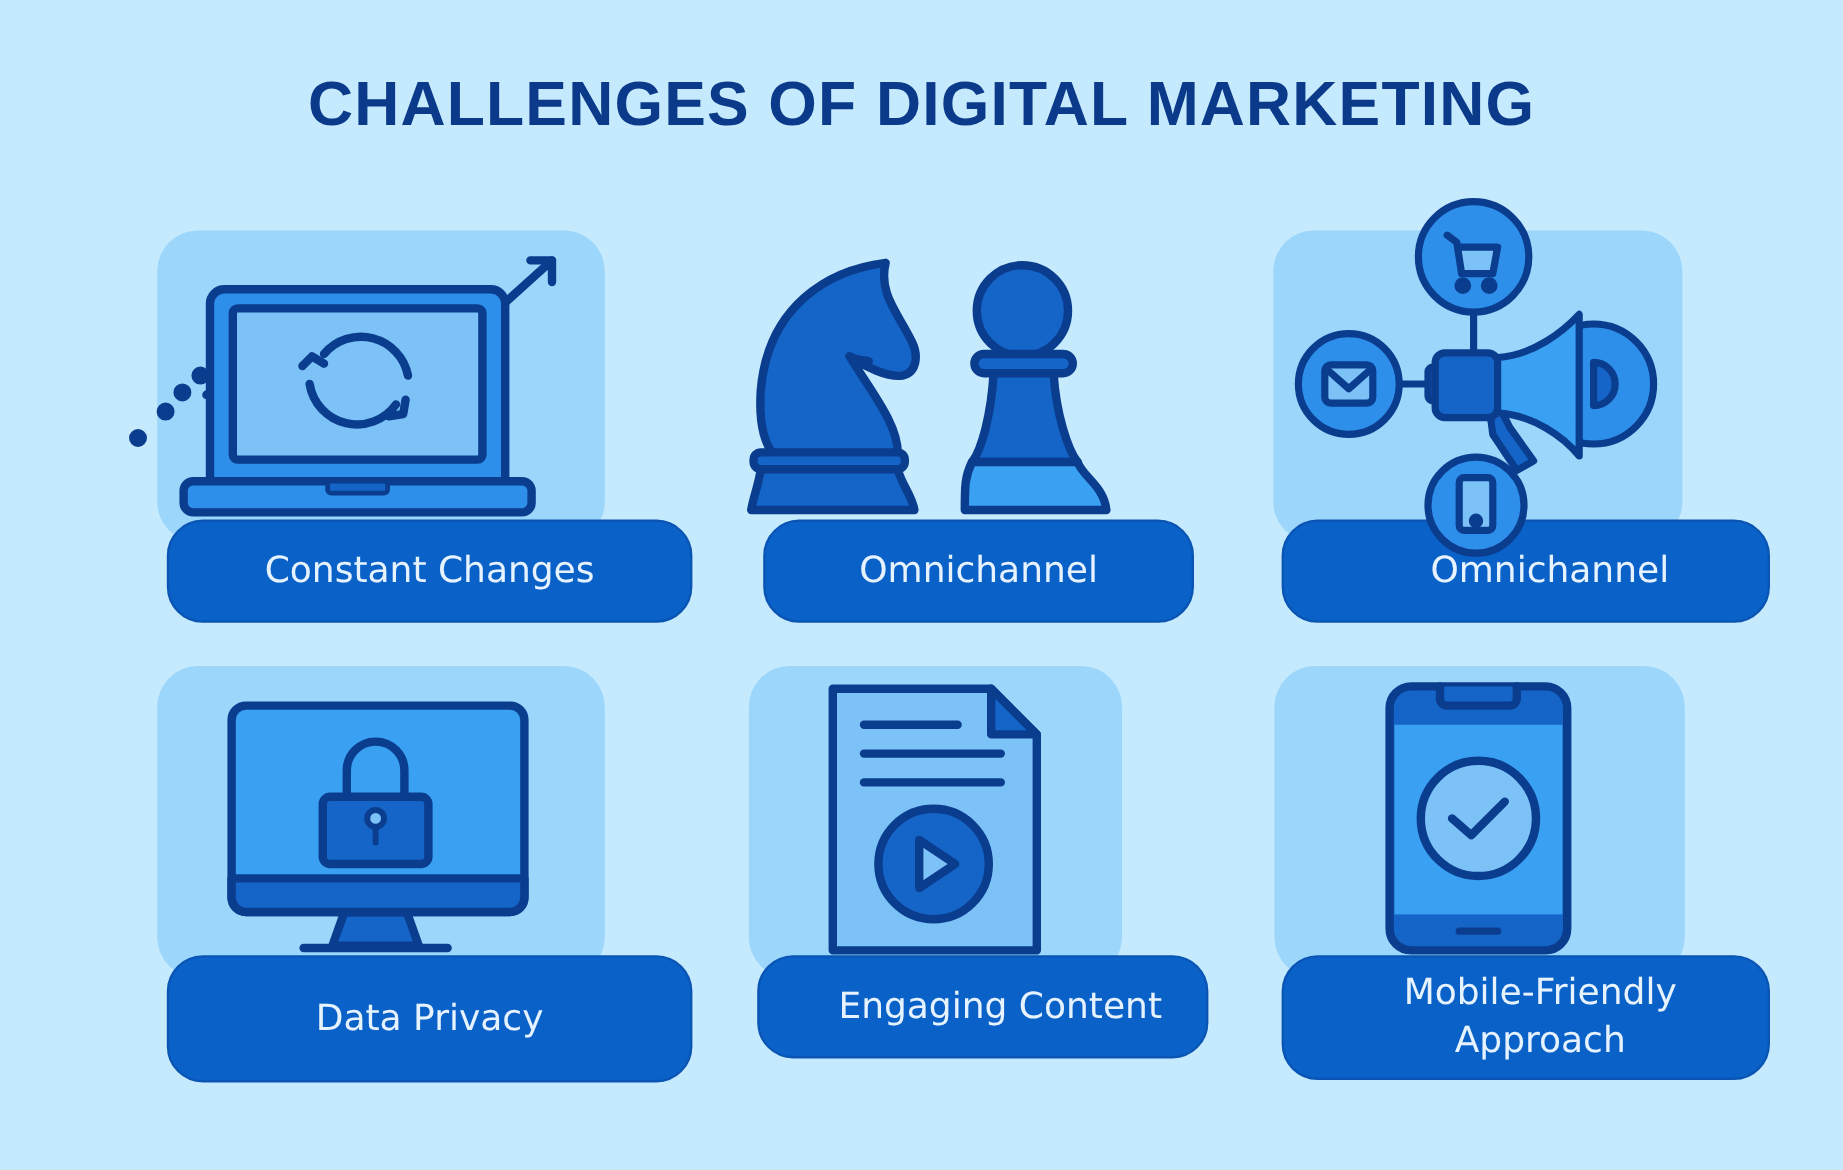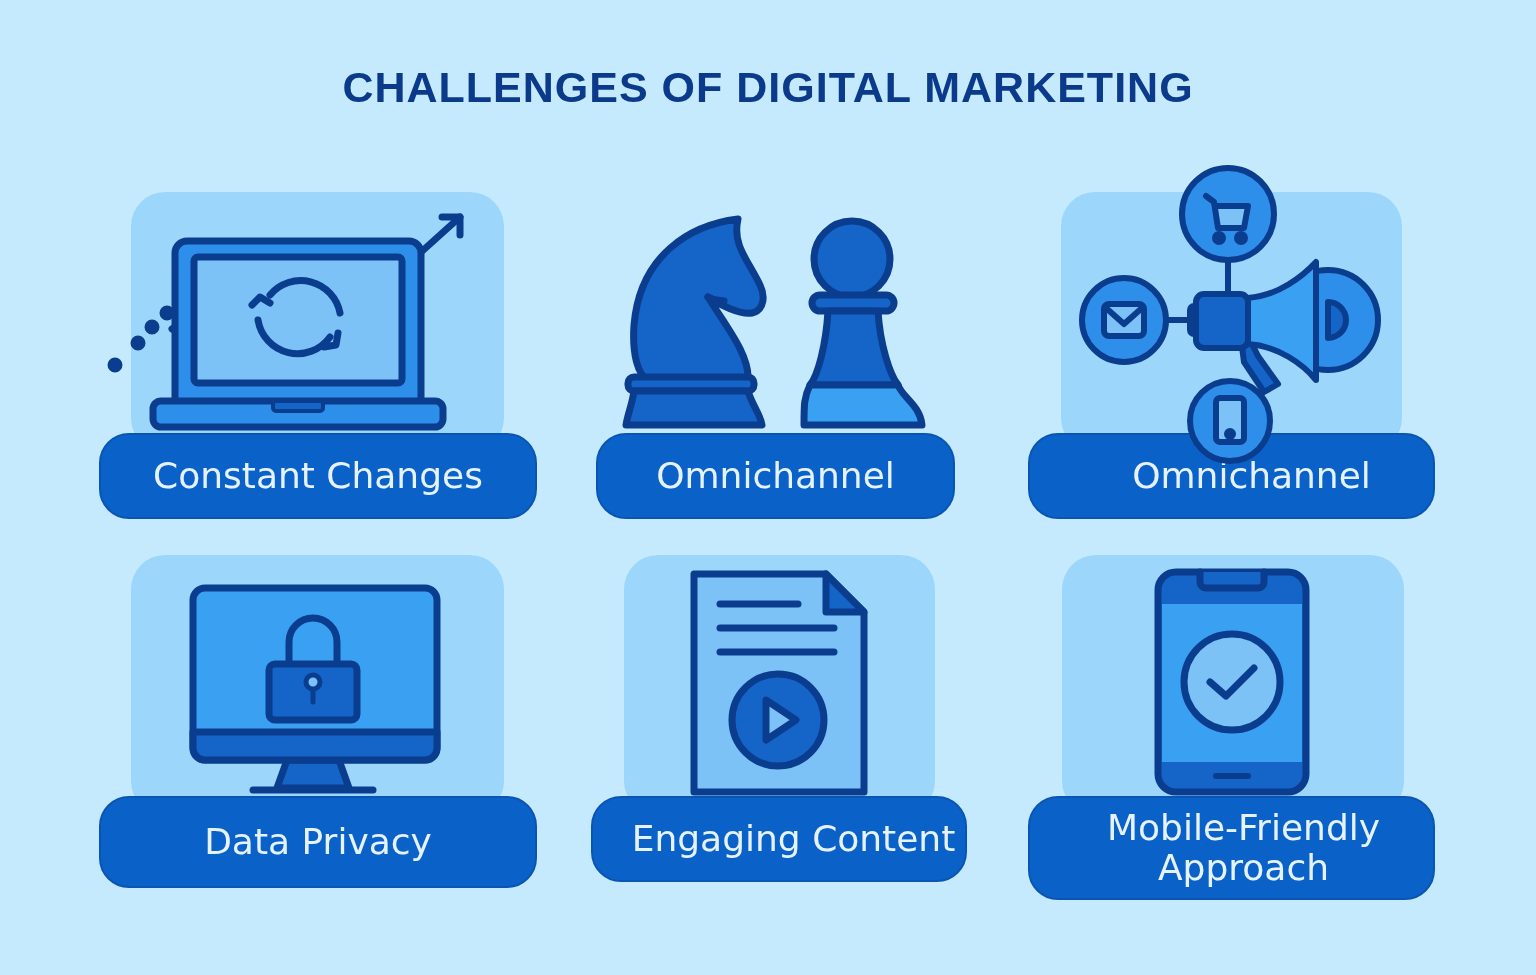--- a/index.html
+++ b/index.html
@@ -5,31 +5,32 @@
   html, body { margin:0; padding:0; }
   body {
     width:1536px; height:975px; overflow:hidden;
     background:#C6EAFD;
     font-family:"DejaVu Sans", "Liberation Sans", sans-serif;
     position:relative;
   }
   .title {
     position:absolute; left:0; top:52px; width:1536px; text-align:center;
     font-family:"Liberation Sans", sans-serif; font-weight:bold;
-    font-size:43px; letter-spacing:1px; color:#0B3A8A; line-height:70px;
+    font-size:52px; letter-spacing:1px; color:#0B3A8A; line-height:70px;
   }
   .panel {
     position:absolute; background:#9DD6FB; border-radius:34px;
   }
   .pill {
     position:absolute; background:#0A62C8; border-radius:30px;
     border:2px solid #0A55B4;
     color:#E6F3FF; display:flex; align-items:center; justify-content:center;
-    text-align:center; font-size:36px; line-height:40px;
+    text-align:center; font-size:30px; line-height:40px;
     box-sizing:border-box;
+    margin-left:40px;
   }
   .icon { position:absolute; }
   .icon svg { width:100%; height:100%; display:block; overflow:visible; }
 </style>
 </head>
 <body>
 
 <div class="title">CHALLENGES OF DIGITAL MARKETING</div>
 
 <div>
@@ -133,21 +134,21 @@
         <line x1="68" y1="208" x2="188" y2="208"></line>
         <rect x="8" y="6" width="244" height="172" rx="12" fill="#3AA0F2"></rect>
         <path d="M8 150 L252 150 L252 166 A12 12 0 0 1 240 178 L20 178 A12 12 0 0 1 8 166 Z" fill="#1565C8"></path>
         <path d="M104 82 L104 60 A24 24 0 0 1 152 60 L152 82" fill="none"></path>
         <rect x="84" y="82" width="88" height="56" rx="6" fill="#1565C8"></rect>
         <circle cx="128" cy="100" r="7" fill="#7CC2F7" stroke-width="5"></circle>
         <line x1="128" y1="108" x2="128" y2="120" stroke-width="5"></line>
       </g>
     </svg>
   </div>
-  <div class="pill" style="left:99px;top:796px;width:438px;height:92px;align-items:center;">
+  <div class="pill" style="left:99px;top:796px;width:438px;height:106px;align-items:center;">
     <span>Data Privacy</span>
   </div>
 </div>
 
 <div>
   <div class="panel" style="left:624px;top:555px;width:311px;height:260px;"></div>
   <div class="icon" style="left:690px;top:570px;width:178px;height:226px;">
     <svg viewBox="0 0 178 226">
       <g stroke="#0B3D8F" stroke-width="7" stroke-linejoin="round" stroke-linecap="round">
         <path d="M4 4 L136 4 L174 42 L174 222 L4 222 Z" fill="#7CC2F7"></path>

